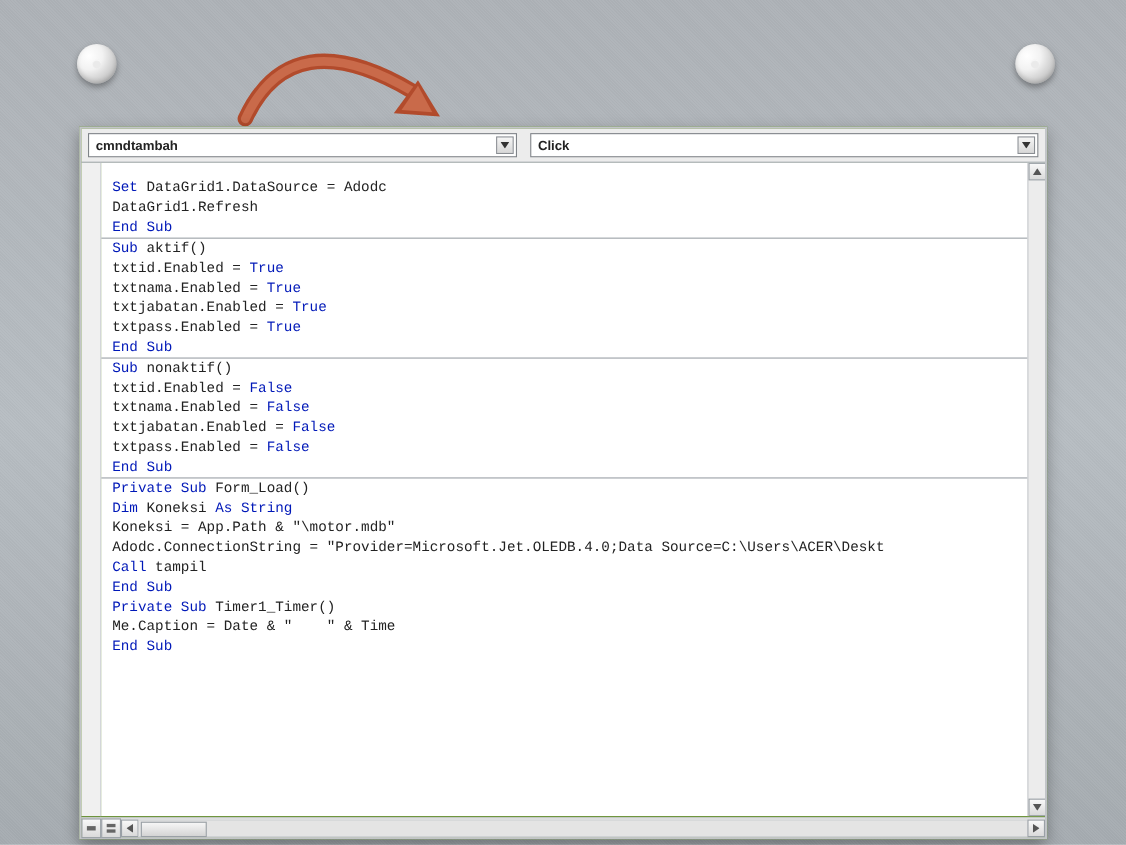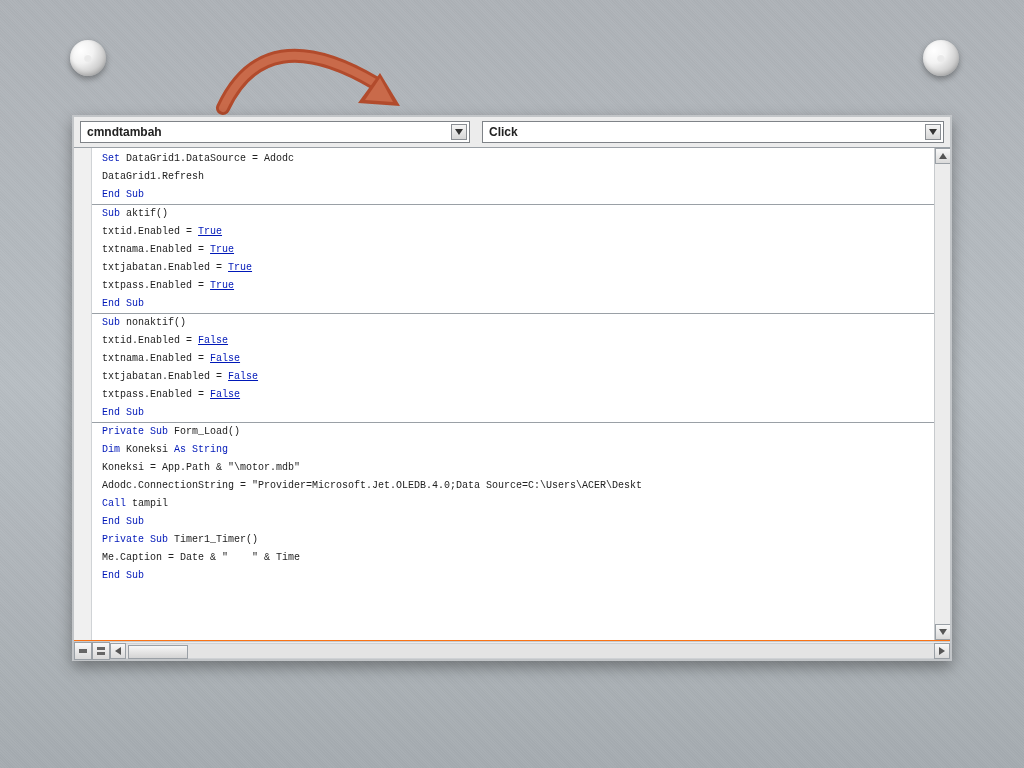--- a/index.html
+++ b/index.html
@@ -42,22 +42,22 @@
     position: absolute;
     left: 205px; top: 28px;
     width: 200px; height: 90px;
     pointer-events: none;
   }
 
   
   .paper {
     position: absolute;
     left: 72px; top: 115px;
-    width: 880px; height: 546px;
-    background: #f97316;
+    width: 880px; height: 648px;
+    background: #4d7c0f;
     border: 2px solid #c2c5c8;
     box-shadow: 0 6px 14px rgba(0,0,0,0.35);
   }
   .toolbar {
     display: flex;
     gap: 12px;
     padding: 4px 6px;
     background: #ececec;
     border-bottom: 1px solid #9aa0a6;
   }
@@ -119,28 +119,29 @@
     display:flex;align-items:center;justify-content:center;
     flex:0 0 auto;
   }
   .htrack { flex:1; height:16px; background:#e4e4e4; border-top:1px solid #cfd2d5; border-bottom:1px solid #cfd2d5;}
   .hthumb { width:60px;height:14px; margin:1px 0 0 2px; background:linear-gradient(#f6f6f6,#d4d4d4); border:1px solid #9aa0a6;}
   .view-btns { display:flex; }
   .view-btns .sbtn { width:18px;height:18px; }
 
   .code {
     padding: 2px 0 2px 10px;
-    font-size: 10px;
+    font-size: 13px;
     line-height: 18px;
     white-space: pre;
     color: #222;
+    margin-top: 12px;
   }
   .code .sep { border-top: 1px solid #9aa0a6; margin: 0 0 0 -10px; height:0; }
   .kw { color: #0018b8; }
-  .bool { color: #0018b8; text-decoration: underline; }
+  .bool { color: #0018b8; }
 
 </style>
 </head>
 <body>
 
 <div class="texture"></div>
 
 <div class="tack tack-left"></div>
 <div class="tack tack-right"></div>
 

